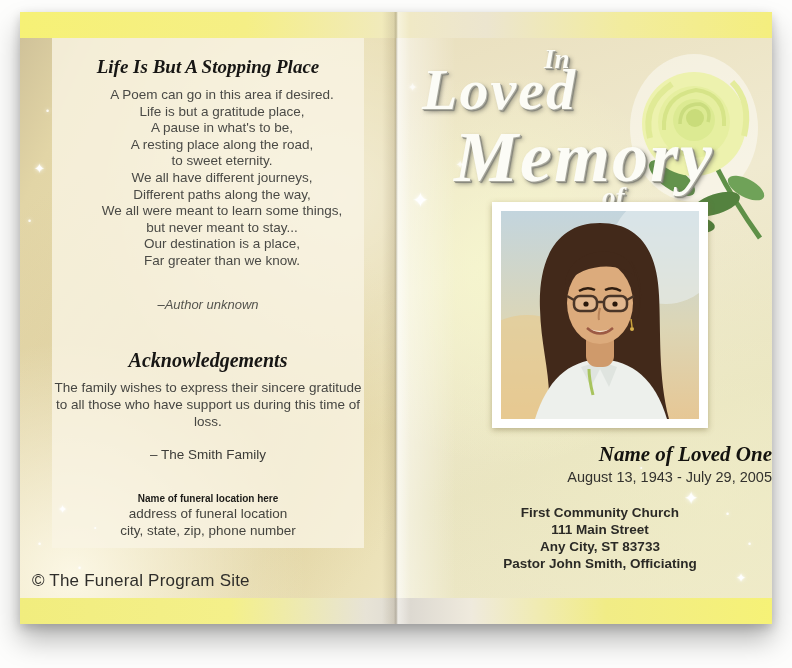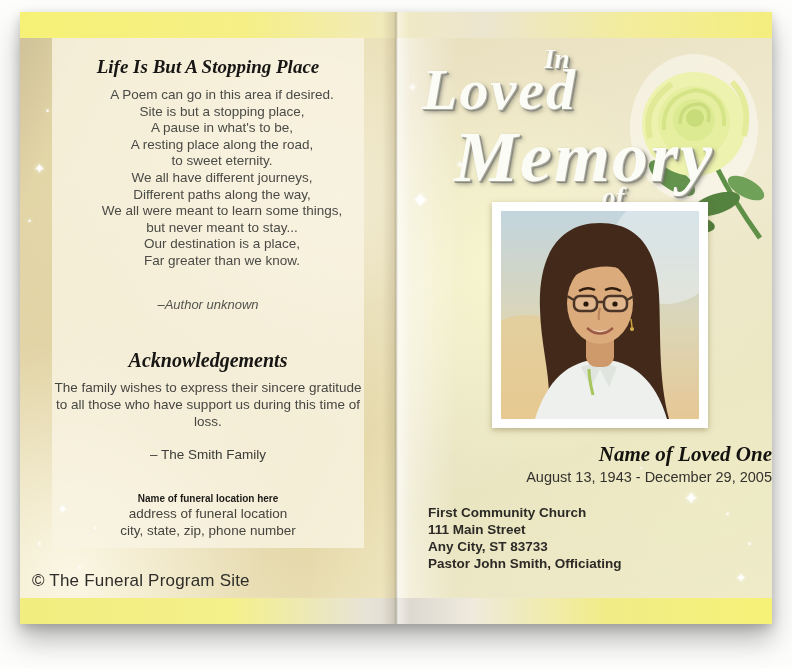--- a/index.html
+++ b/index.html
@@ -69,41 +69,41 @@
   .rose{position:absolute;right:0px;top:26px;width:152px;height:208px;z-index:2;}
 
   .photo-frame{position:absolute;left:96px;top:190px;width:216px;height:226px;z-index:3;
     background:#ffffff;padding:9px;box-shadow:0 2px 6px rgba(120,105,60,.45);}
   .photo-frame svg{display:block;width:198px;height:208px;}
 
   .deceased{position:absolute;left:0;top:430px;width:100%;text-align:right;z-index:3;}
   .deceased-name{font-family:"Liberation Serif",serif;font-weight:bold;font-style:italic;
     font-size:21px;color:#14130f;}
   .deceased-dates{margin-top:2px;font-size:14.5px;color:#33322e;}
-  .service{position:absolute;left:0;top:492px;width:100%;text-align:left;z-index:3;padding-left:32px;}
+  .service{position:absolute;left:0;top:492px;width:100%;text-align:center;z-index:3;padding-left:32px;}
   .service-line{font-size:13.5px;font-weight:bold;line-height:17px;color:#2b2a26;}
 
   
   .sparkle{position:absolute;color:rgba(255,255,255,.92);z-index:5;
     text-shadow:0 0 5px rgba(255,255,255,.95),0 0 2px #fff;line-height:1;}
   .dot{position:absolute;color:rgba(255,255,255,.85);z-index:5;font-size:9px;
     text-shadow:0 0 4px #fff;line-height:1;}
 </style>
 </head>
 <body>
 
 <div class="stage">
   <div class="brochure">
 
     <div class="panel panel-left">
       <div class="overlay">
         <div class="poem-title">Life Is But A Stopping Place</div>
         <div class="poem">
           <div class="poem-line">A Poem can go in this area if desired.</div>
-          <div class="poem-line">Site is but a stopping place,</div>
+          <div class="poem-line">Life is but a gratitude place,</div>
           <div class="poem-line">A pause in what's to be,</div>
           <div class="poem-line">A resting place along the road,</div>
           <div class="poem-line">to sweet eternity.</div>
           <div class="poem-line">We all have different journeys,</div>
           <div class="poem-line">Different paths along the way,</div>
           <div class="poem-line">We all were meant to learn some things,</div>
           <div class="poem-line">but never meant to stay...</div>
           <div class="poem-line">Our destination is a place,</div>
           <div class="poem-line">Far greater than we know.</div>
         </div>
@@ -186,21 +186,21 @@
           <path d="M99 97 q-2 8 -1 12" stroke="#b9845a" stroke-width="2" fill="none"></path>
           <path d="M86 117 q13 11 26 0" stroke="#9c5a44" stroke-width="2.5" fill="none"></path>
           <path d="M89 118 q10 6 20 0 q-10 4 -20 0 Z" fill="#f2e9dd"></path>
           <path d="M130 108 L131 116" stroke="#caa23c" stroke-width="1.5"></path>
           <circle cx="131" cy="118" r="2" fill="#d8b14a"></circle>
         </svg>
       </div>
 
       <div class="deceased">
         <div class="deceased-name">Name of Loved One</div>
-        <div class="deceased-dates">August 13, 1943 - December 29, 2005</div>
+        <div class="deceased-dates">August 13, 1943 - July 29, 2005</div>
       </div>
 
       <div class="service">
         <div class="service-line">First Community Church</div>
         <div class="service-line">111 Main Street</div>
         <div class="service-line">Any City, ST 83733</div>
         <div class="service-line">Pastor John Smith, Officiating</div>
       </div>
 
       <span class="sparkle" style="left:16px;top:178px;font-size:20px">✦</span>

